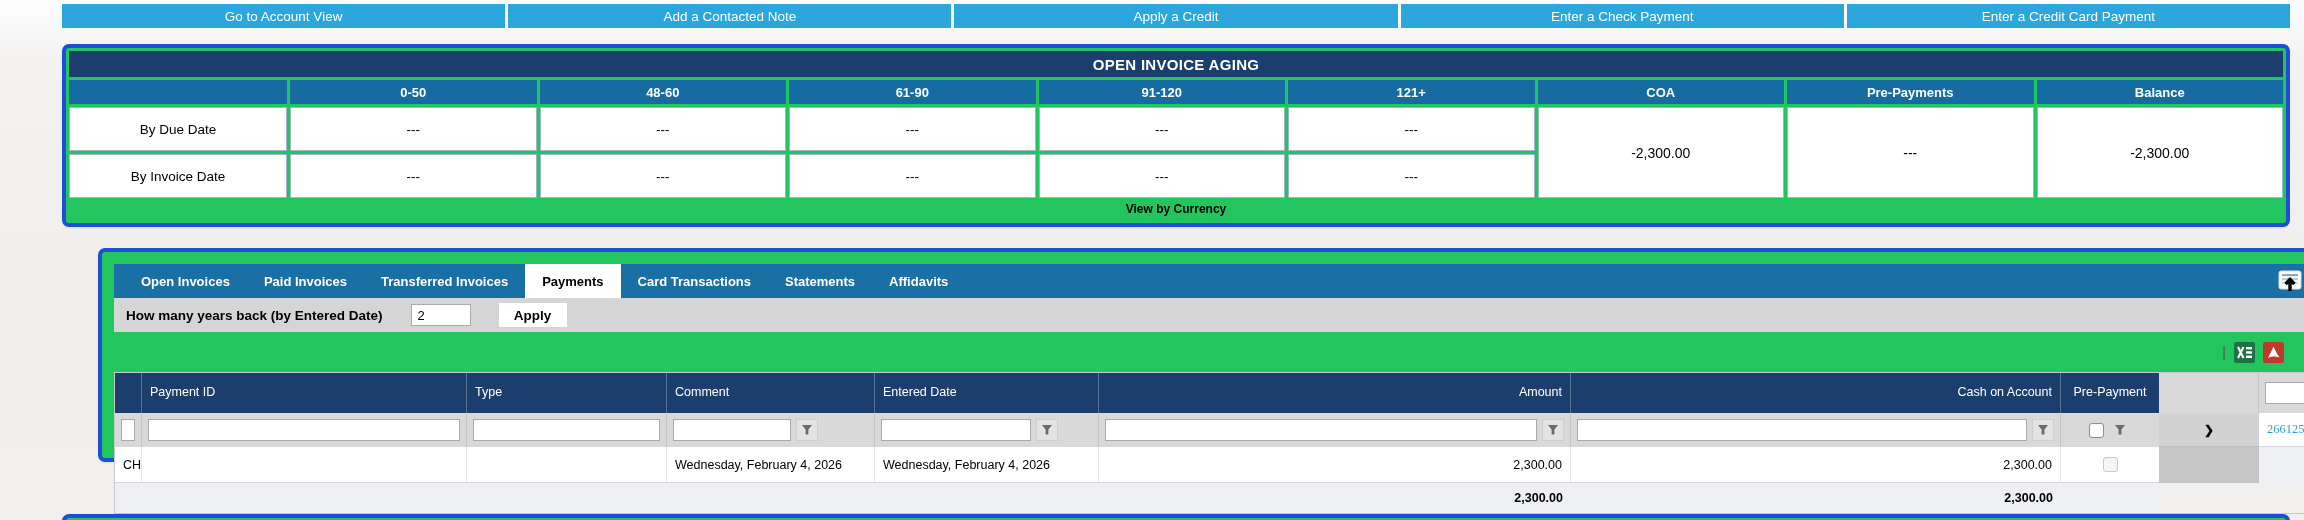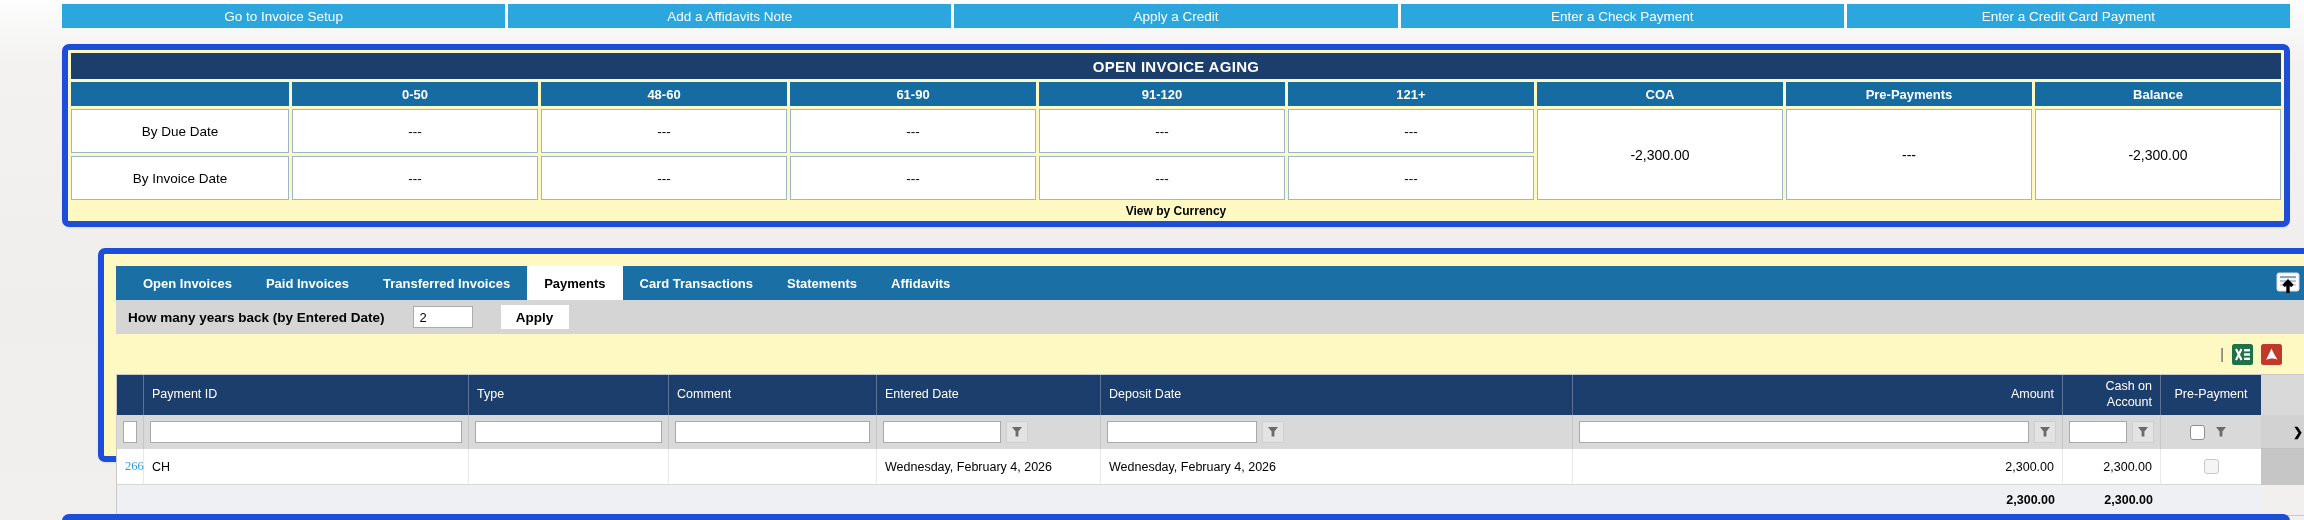--- a/index.html
+++ b/index.html
@@ -13,21 +13,21 @@
 
   
   .toolbar { position:absolute; left:62px; top:4px; width:2228px; height:24px; display:flex; gap:3px; }
   .tb-btn {
     flex:1; background:#2BA7DE; color:#fff; border:none; font-family:inherit;
     font-size:13.5px; display:flex; align-items:center; justify-content:center; cursor:pointer;
   }
 
   
   .panel {
-    position:absolute; background:#fef9c3; border:6px solid #1d4ed8; border-radius:7px;
+    position:absolute; background:#22c55e; border:4px solid #1d4ed8; border-radius:7px;
     box-shadow: 0 1px 2px rgba(0,0,0,0.08);
   }
   .aging-panel { left:62px; top:44px; width:2228px; height:183px; padding:3px; }
   .aging-title {
     height:26px; background:#1B3E6C; color:#fff; font-size:15px; font-weight:600;
     display:flex; align-items:center; justify-content:center; letter-spacing:.3px;
   }
   .aging-grid {
     margin-top:3px; display:grid; grid-auto-flow: row dense;
     grid-template-columns: 218px repeat(8, 1fr);
@@ -86,22 +86,22 @@
   .chk { width:15px; height:15px; border:1px solid #c9c9c9; border-radius:3px; background:#f5f5f5; flex:none; }
   .chk.filter { border-color:#8f8f8f; background:#fff; }
 
   
   .bottom-panel { left:62px; top:514px; width:2228px; height:10px; border-radius:7px 7px 0 0; border-bottom:none; }
 </style>
 </head>
 <body>
 
 <div class="toolbar">
-  <button class="tb-btn">Go to Invoice Setup</button>
-  <button class="tb-btn">Add a Affidavits Note</button>
+  <button class="tb-btn">Go to Account View</button>
+  <button class="tb-btn">Add a Contacted Note</button>
   <button class="tb-btn">Apply a Credit</button>
   <button class="tb-btn">Enter a Check Payment</button>
   <button class="tb-btn">Enter a Credit Card Payment</button>
 </div>
 
 <div class="panel aging-panel">
   <div class="aging-title">OPEN INVOICE AGING</div>
   <div class="aging-grid">
     <div class="ag-h"></div>
     <div class="ag-h">0-50</div>
@@ -173,21 +173,20 @@
     </svg>
   </div>
 
   <div class="grid">
 
     <div class="g-h"></div>
     <div class="g-h">Payment ID</div>
     <div class="g-h">Type</div>
     <div class="g-h">Comment</div>
     <div class="g-h">Entered Date</div>
-    <div class="g-h">Deposit Date</div>
     <div class="g-h right">Amount</div>
     <div class="g-h right">Cash on Account</div>
     <div class="g-h center last">Pre-Payment</div>
 
     <div class="g-f"></div>
     <div class="g-f">
       <input class="f-input" type="text" value="" style="">
     </div>
     <div class="g-f">
       <input class="f-input" type="text" value="" style="">

